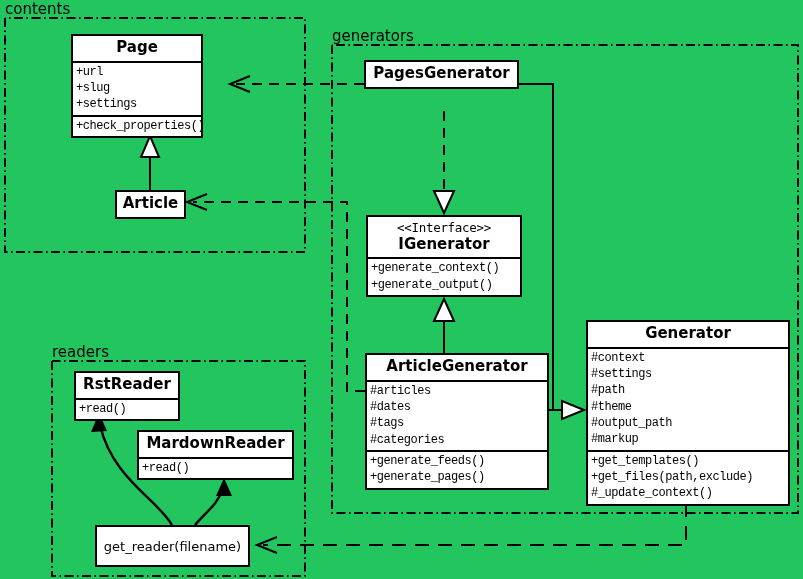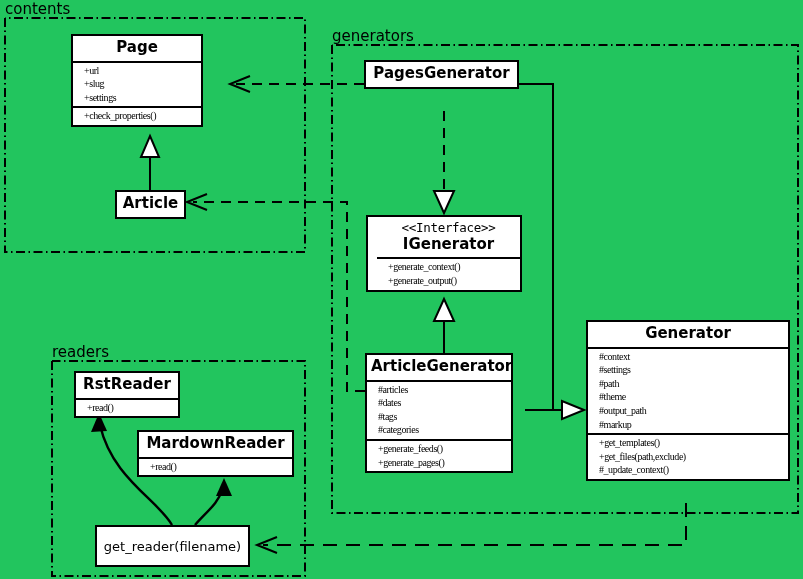--- a/index.html
+++ b/index.html
@@ -59,27 +59,26 @@
     letter-spacing: -0.3px;
   }
   .cls-sep {
     border-top: 2px solid #000;
   }
   .cls-compart {
     box-sizing: border-box;
     padding: 1px 2px 2px 3px;
   }
   .cls-compart div {
-    font-family: Liberation Serif, serif;
-    font-size: 10px;
+    font-family: Liberation Mono, monospace;
+    font-size: 12px;
     line-height: 1.36;
     color: #000;
     white-space: nowrap;
     letter-spacing: -0.45px;
-    margin-left: 8px;
   }
   .fn-box {
     position: absolute;
     box-sizing: border-box;
     border: 2px solid #000;
     background: #fff;
     display: flex;
     align-items: center;
     justify-content: center;
   }
@@ -186,32 +185,32 @@
   </div>
 
   <div class="cls" style="left:115px; top:190px; width:71px;">
     <div class="cls-name">Article</div>
   </div>
 
   <div class="cls" style="left:364px; top:60px; width:155px;">
     <div class="cls-name">PagesGenerator</div>
   </div>
 
-  <div class="cls" style="left:366px; top:215px; width:156px;padding-left:9px;">
+  <div class="cls" style="left:366px; top:215px; width:156px;">
     <div class="cls-name">
       <span class="cls-stereo">&lt;&lt;Interface&gt;&gt;</span>
       <span>IGenerator</span>
     </div>
     <div class="cls-compart cls-sep">
       <div>+generate_context()</div>
       <div>+generate_output()</div>
     </div>
   </div>
 
-  <div class="cls" style="left:365px; top:353px; width:148px;">
+  <div class="cls" style="left:365px; top:353px; width:184px;">
     <div class="cls-name">ArticleGenerator</div>
     <div class="cls-compart cls-sep">
       <div>#articles</div>
       <div>#dates</div>
       <div>#tags</div>
       <div>#categories</div>
     </div>
     <div class="cls-compart cls-sep">
       <div>+generate_feeds()</div>
       <div>+generate_pages()</div>

